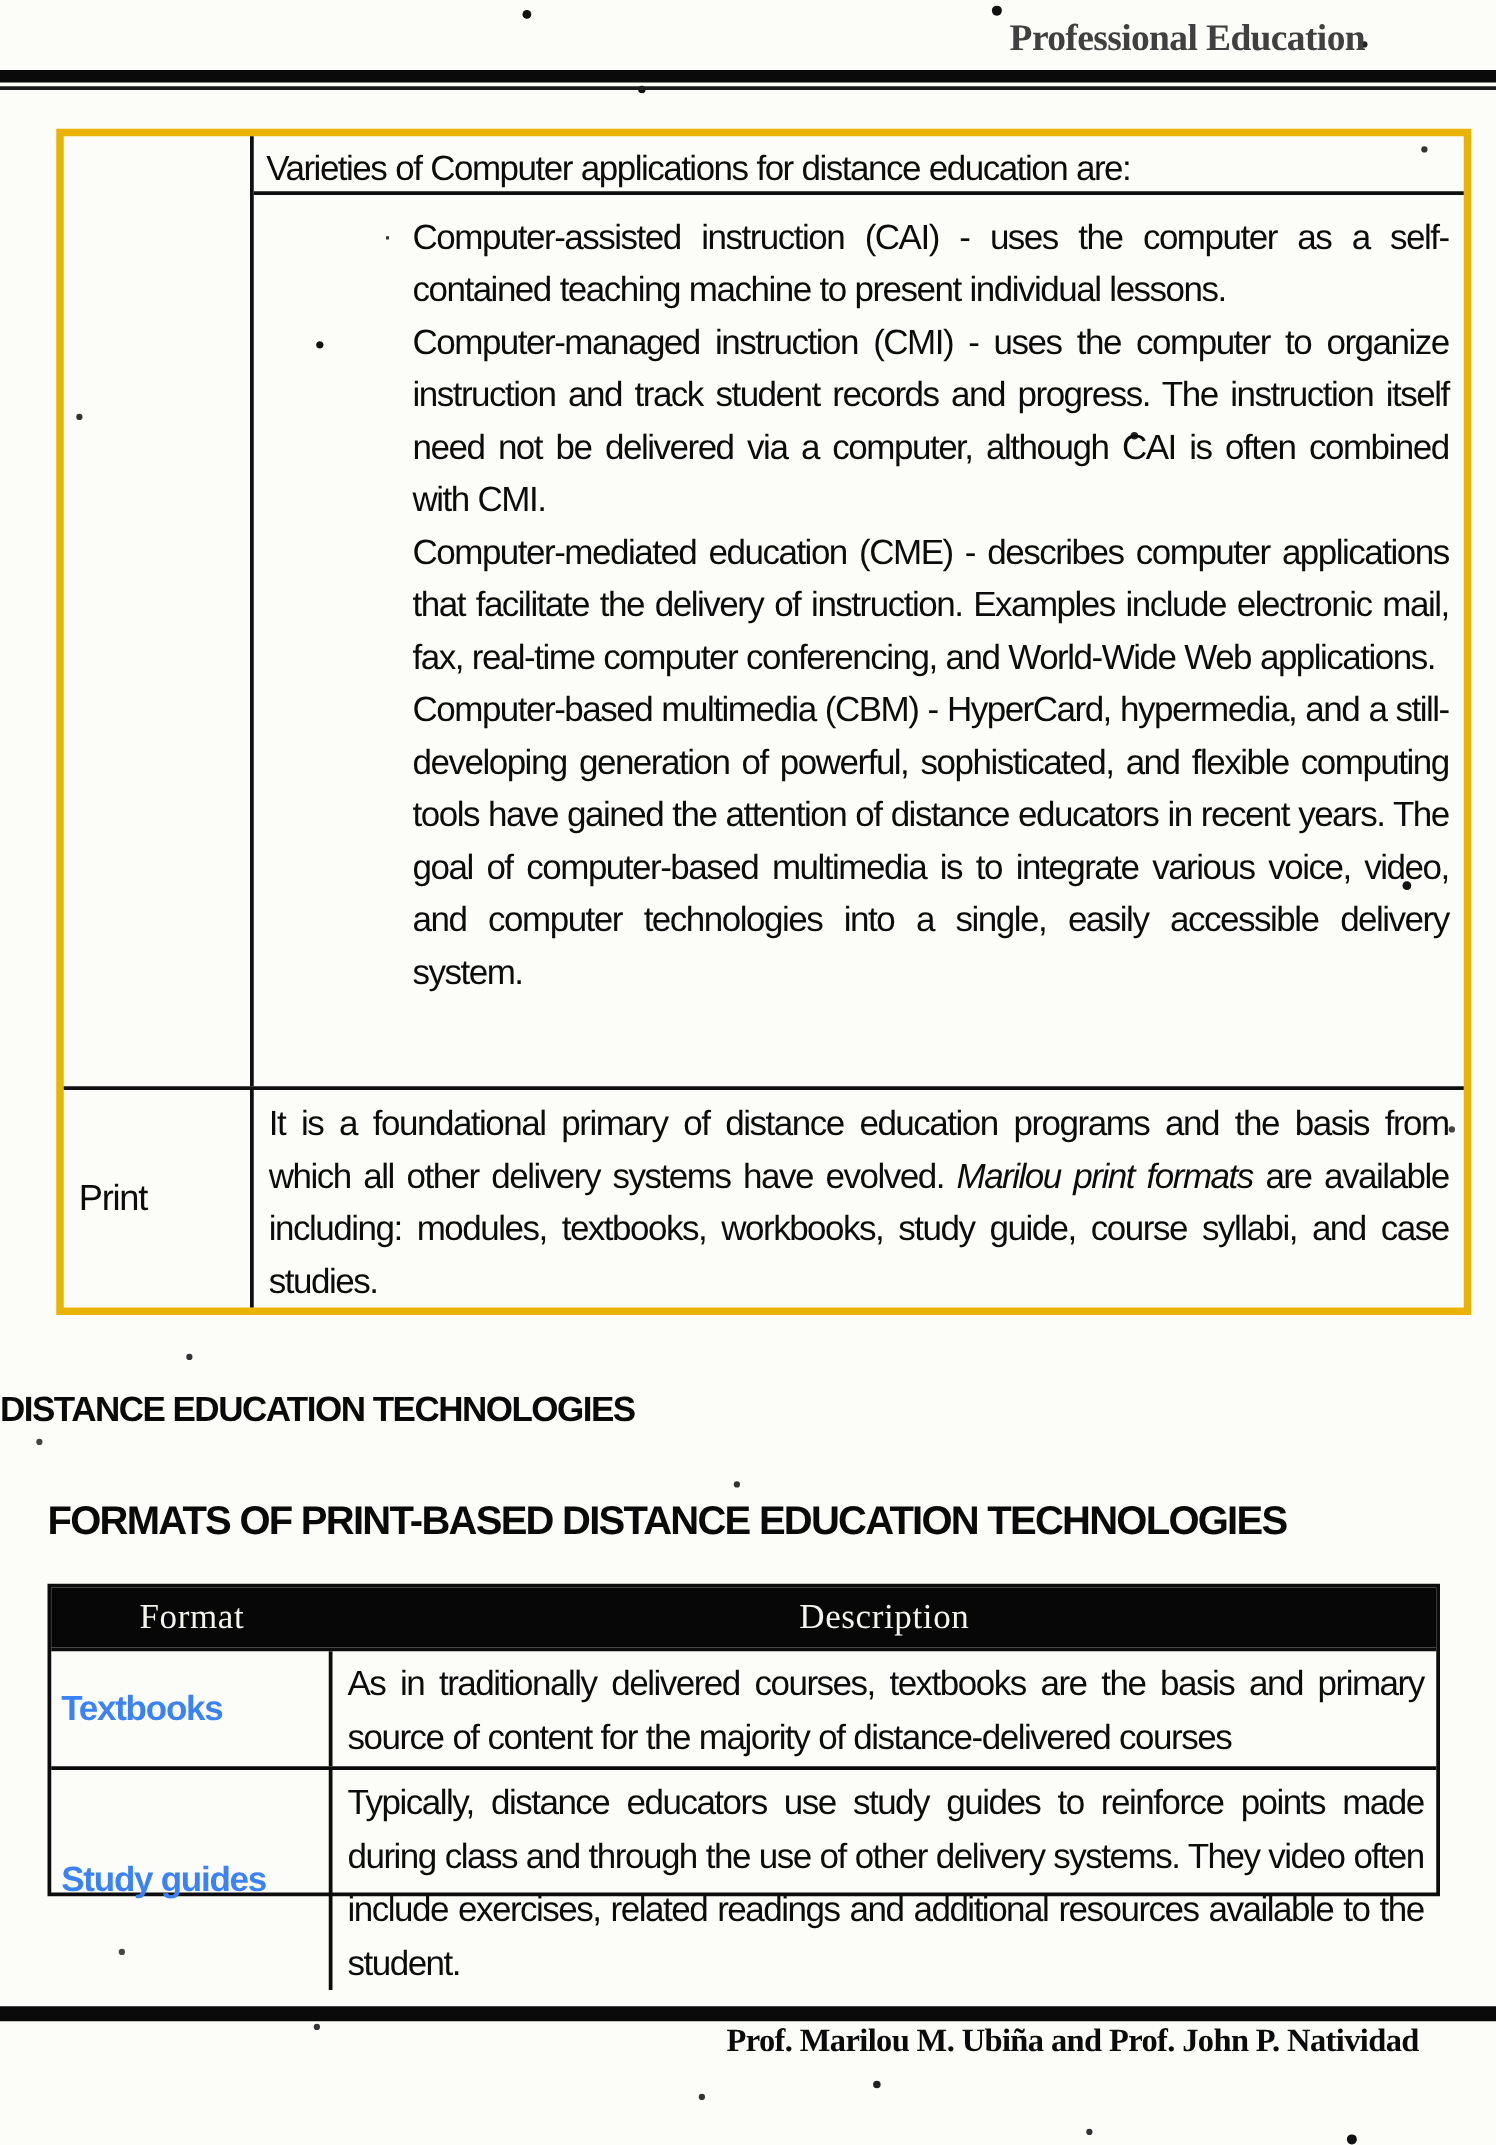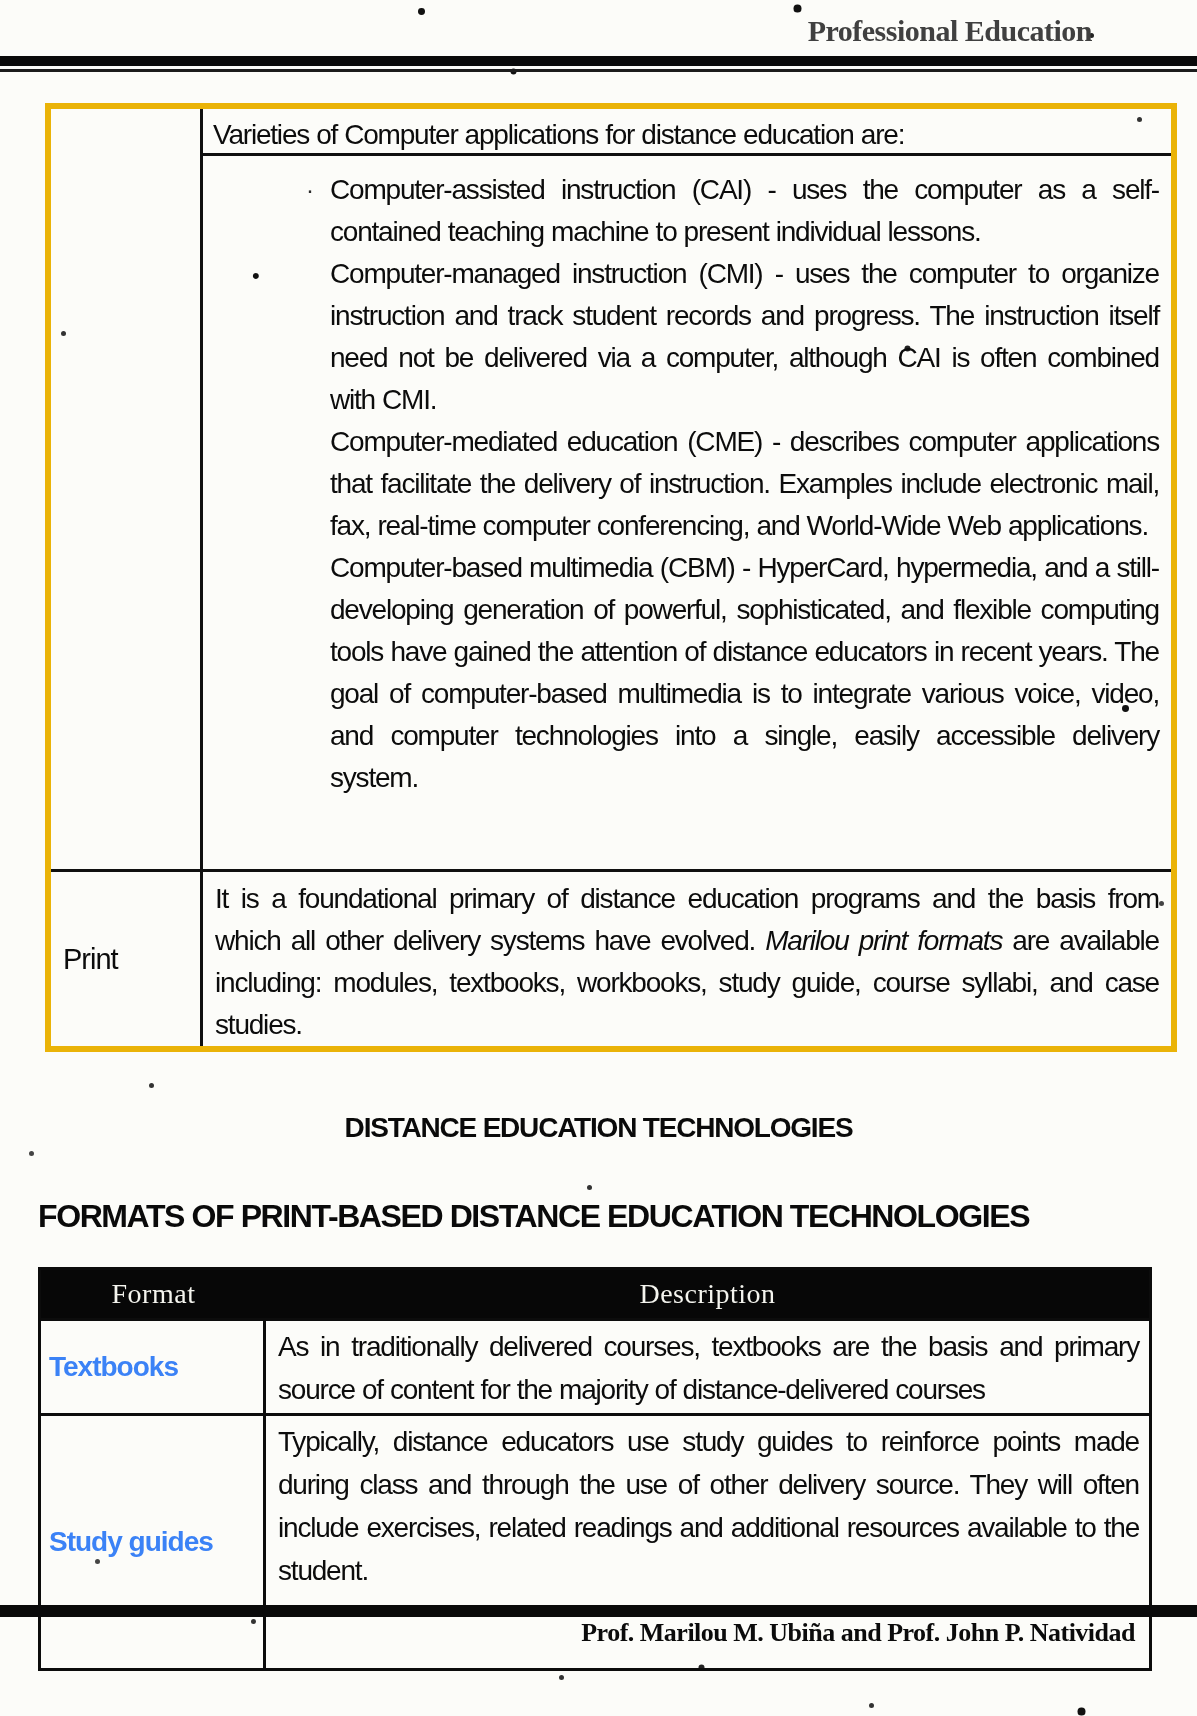--- a/index.html
+++ b/index.html
@@ -63,30 +63,30 @@
     display:flex;flex:0 0 172px;border-top:3px solid #101010;box-sizing:border-box;
   }
   .t1-print .t1-leftcell{
     display:flex;align-items:center;padding-left:12px;box-sizing:border-box;
     font-size:29px;letter-spacing:-1px;color:#0c0c0c;
   }
   .t1-print-desc{flex:1 1 auto;padding:6px 12px 0 12px;box-sizing:border-box;}
   .seg-italic{font-style:italic;}
   
   .section-heading{
-    position:absolute;top:1112px;left:0;width:1197px;text-align:center;
+    position:absolute;top:1112px;left:0;width:1197px;text-align:left;
     font-weight:bold;font-size:28px;letter-spacing:-1.2px;color:#0a0a0a;
   }
   .subsection-heading{
     position:absolute;top:1198px;left:38px;
     font-weight:bold;font-size:32px;letter-spacing:-1.4px;color:#0a0a0a;
   }
   
   .table2{
-    position:absolute;left:38px;top:1267px;width:1114px;height:404px;
+    position:absolute;left:38px;top:1267px;width:1114px;height:250px;
     border:3px solid #0c0c0c;box-sizing:border-box;
     display:flex;flex-direction:column;
   }
   .t2-header{
     display:flex;flex:0 0 48px;background:#070707;color:#f4f4ee;
     align-items:center;
     font-family:"Liberation Serif", serif;font-size:28px;letter-spacing:0.5px;
   }
   .t2-col1{width:225px;flex:0 0 225px;box-sizing:border-box;}
   .t2-col2{flex:1 1 auto;min-width:0;box-sizing:border-box;}
@@ -147,20 +147,20 @@
     <div class="t2-header">
       <div class="t2-col1">Format</div>
       <div class="t2-col2">Description</div>
     </div>
     <div class="t2-row t2-row-1">
       <div class="t2-col1">Textbooks</div>
       <div class="t2-col2 t2-desc doc-text">As in traditionally delivered courses, textbooks are the basis and primary source of content for the majority of distance-delivered courses</div>
     </div>
     <div class="t2-row t2-row-2">
       <div class="t2-col1">Study guides</div>
-      <div class="t2-col2 t2-desc doc-text">Typically, distance educators use study guides to reinforce points made during class and through the use of other delivery source. They will often include exercises, related readings and additional resources available to the student.</div>
+      <div class="t2-col2 t2-desc doc-text">Typically, distance educators use study guides to reinforce points made during class and through the use of other delivery systems. They video often include exercises, related readings and additional resources available to the student.</div>
     </div>
   </div>
 
   <div class="rule rule-bottom"></div>
   <div class="footer-authors">Prof. Marilou M. Ubiña and Prof. John P. Natividad</div>
 
 </div>
 
 </body></html>

